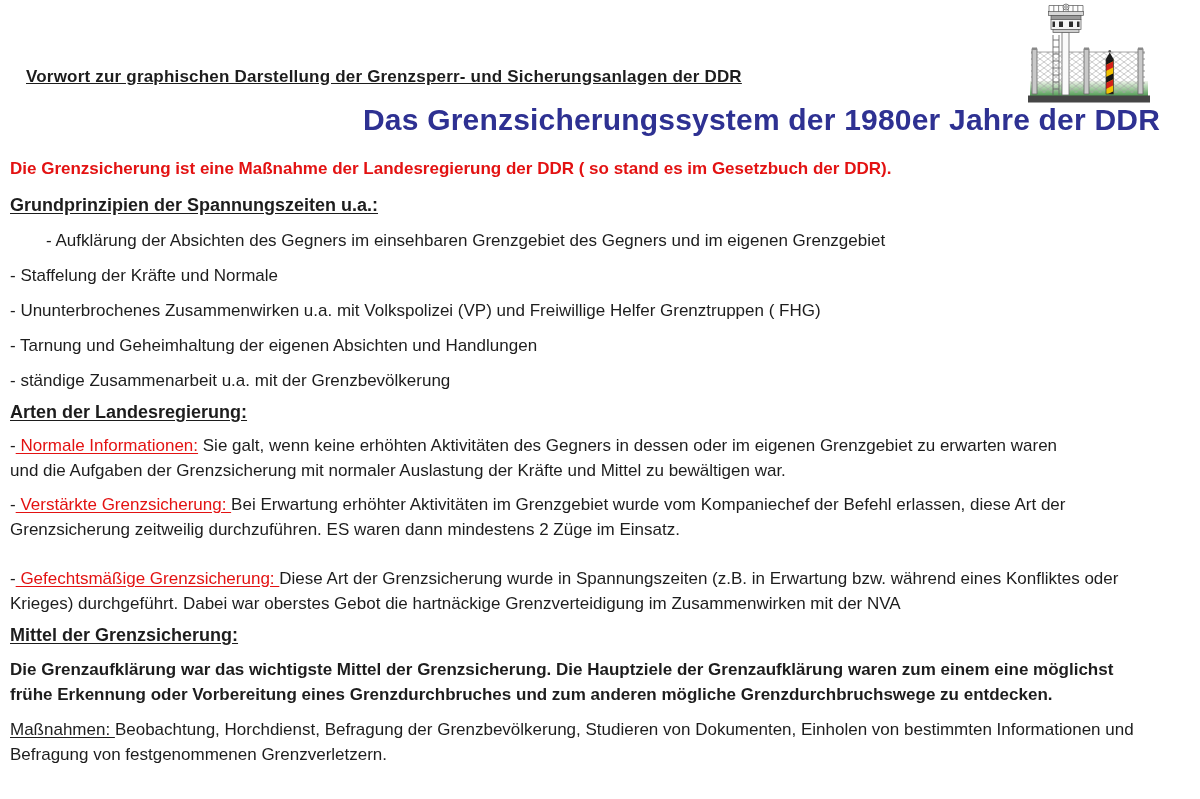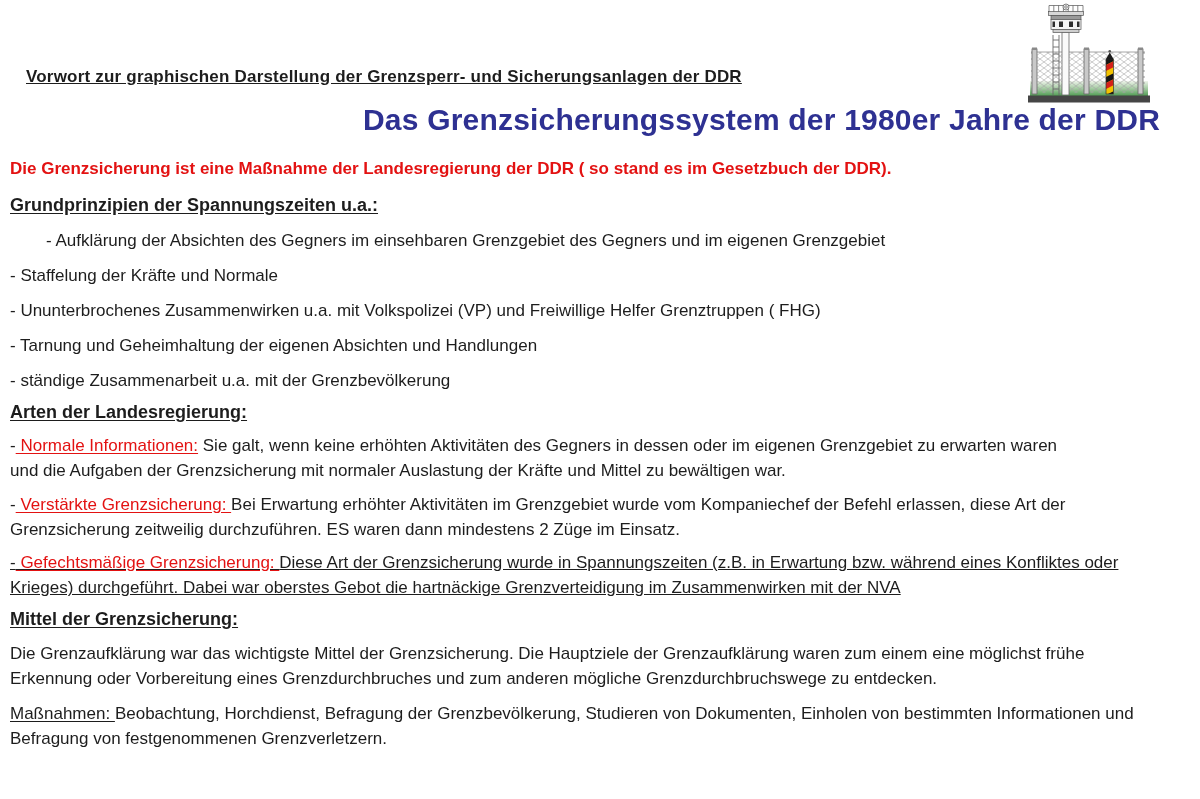--- a/index.html
+++ b/index.html
@@ -46,28 +46,28 @@
     font-size: 18px;
     line-height: 23px;
     font-weight: bold;
     text-decoration: underline;
     text-underline-offset: 2px;
   }
   h2.sec.tight { margin-top: 8px; }
   p { font-size: 17px; line-height: 25px; margin: 10px 0 0 0; }
   p.first-item { margin-top: 11px; margin-left: 36px; }
   p.entry { margin-top: 9px; }
-  p.entry.g { margin-top: 8px; text-decoration: underline; }
+  p.entry.g { margin-top: 24px; }
   .term { color: var(--red); text-decoration: underline; text-underline-offset: 2px; }
   .u { text-decoration: underline; text-underline-offset: 2px; }
   .w-items { max-width: 1140px; }
   .w-normale { max-width: 1075px; }
   .w-verst { max-width: 1125px; }
   .w-gefecht { max-width: 1115px; }
-  .w-mittel { max-width: 1135px; }
+  .w-mittel { max-width: 1135px; font-weight: bold; }
   .w-mass { max-width: 1130px; }
 
   .illustration {
     position: absolute;
     left: 1028px;
     top: 2px;
     width: 122px;
     height: 101px;
   }
   .illustration svg { display: block; width: 100%; height: 100%; }

